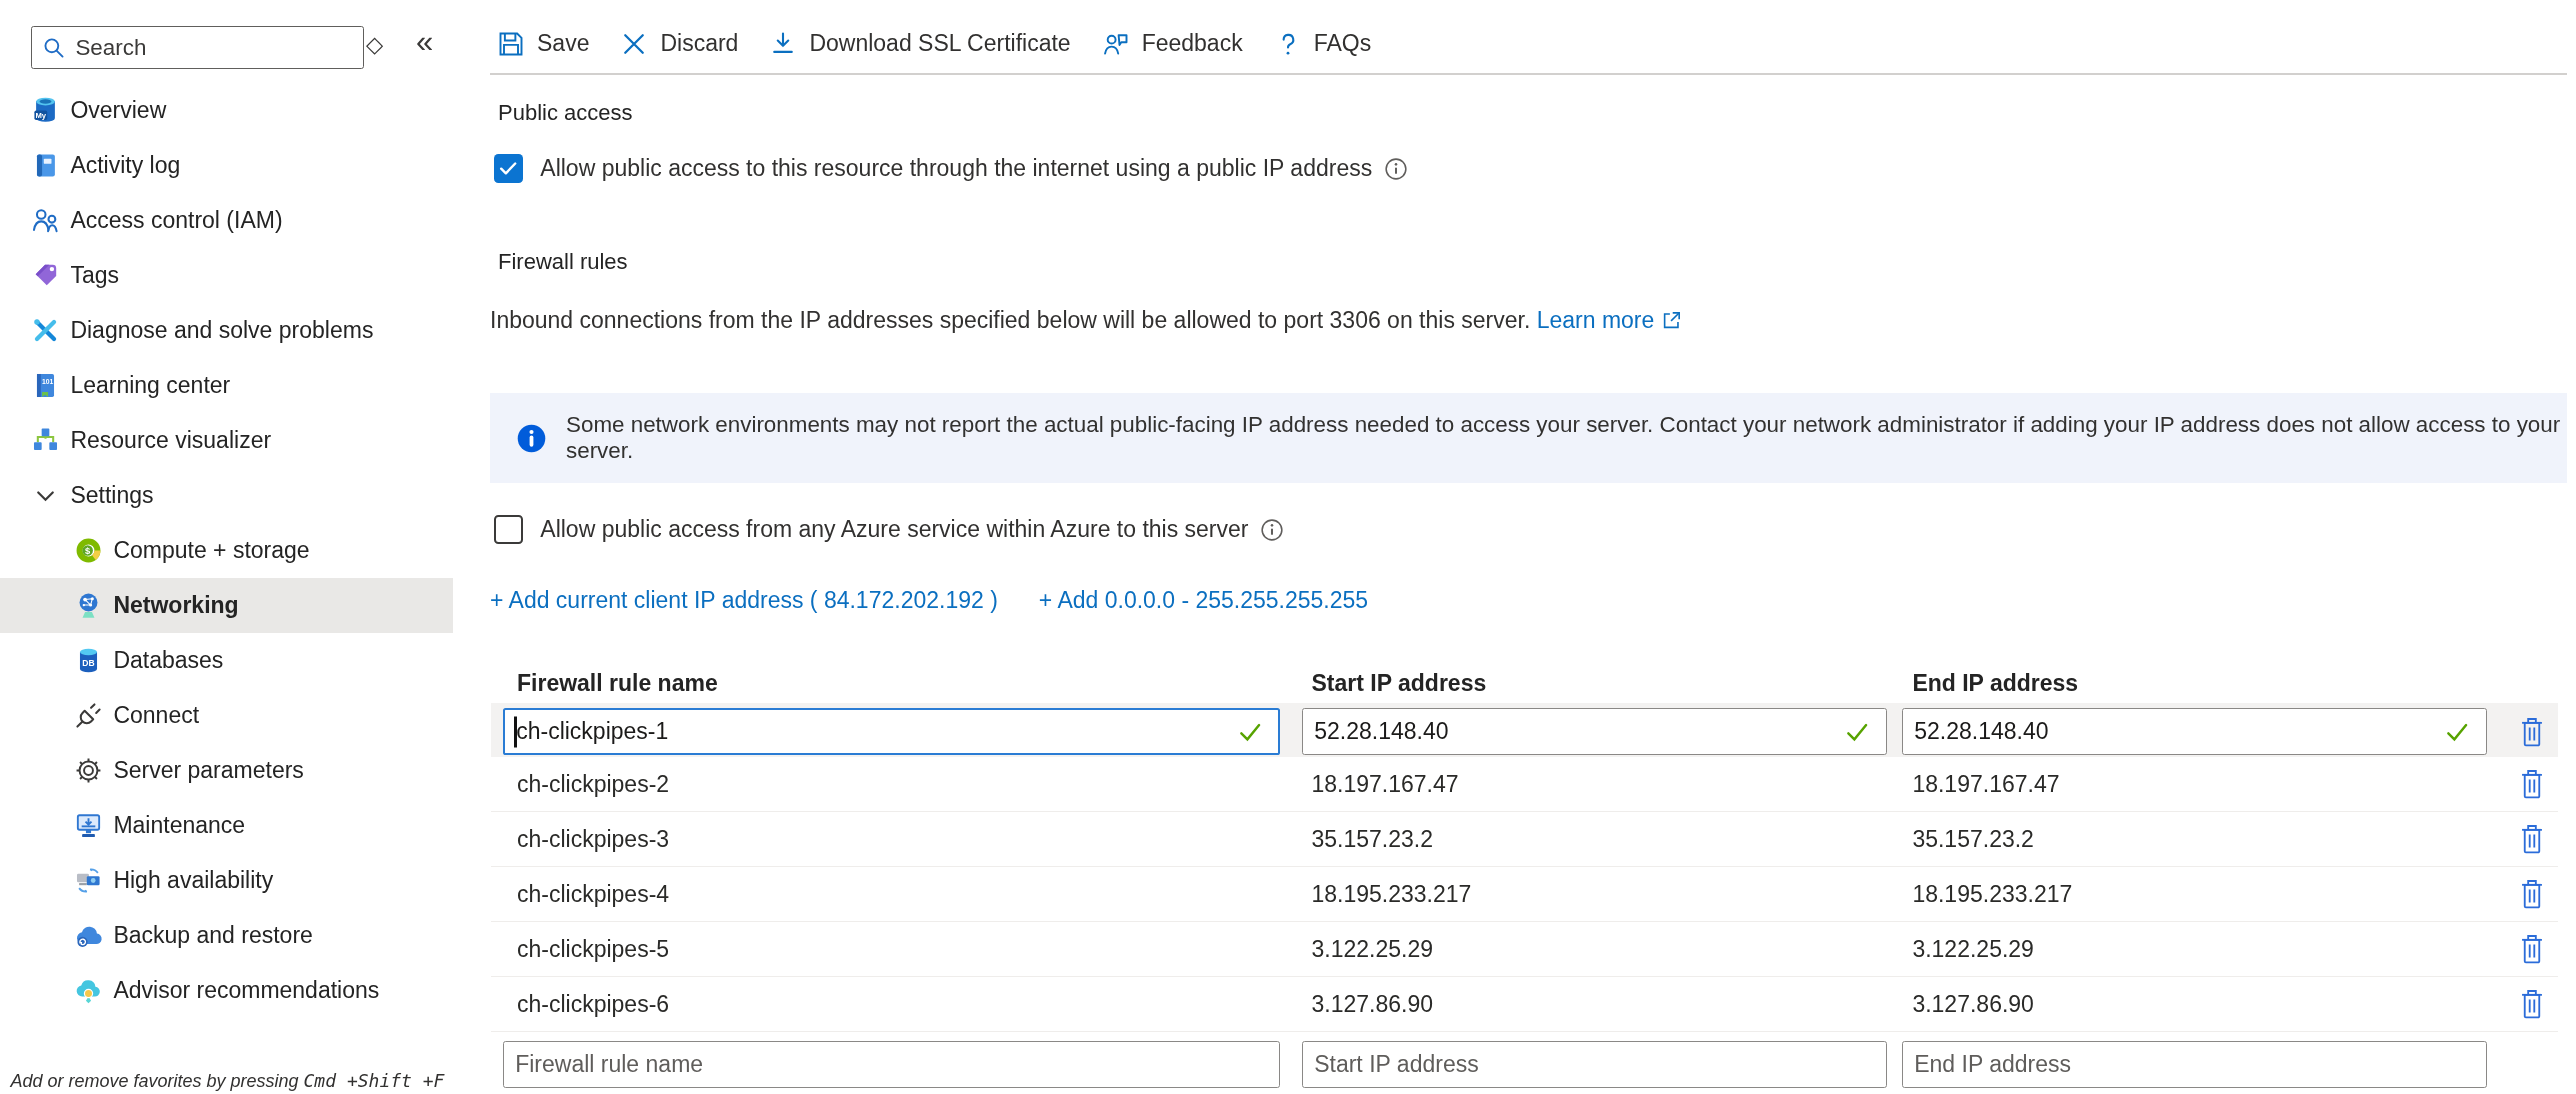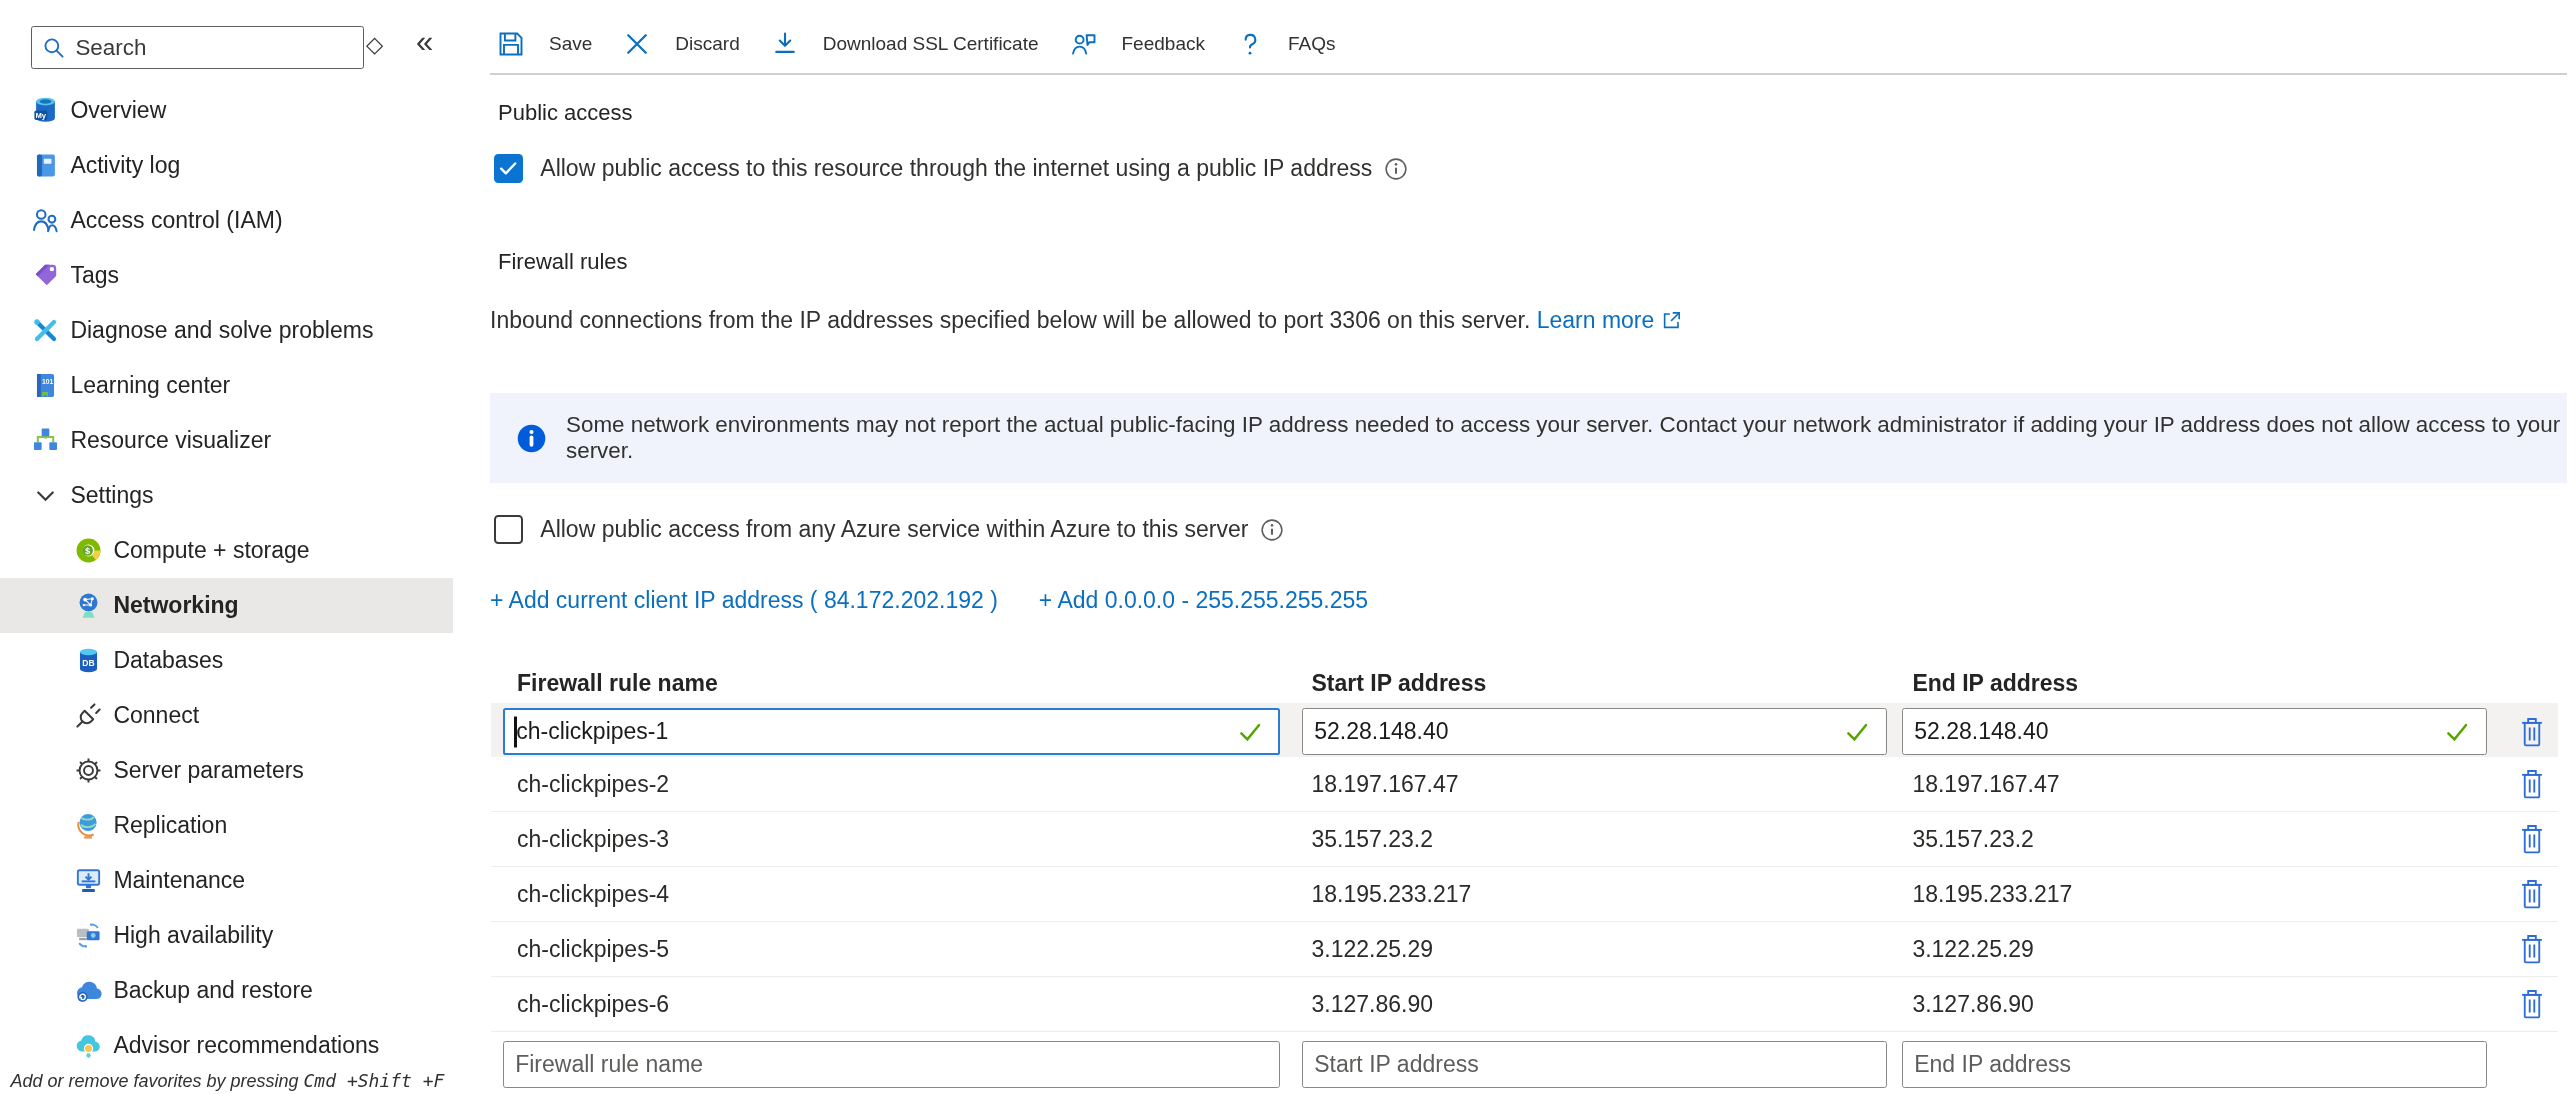--- a/index.html
+++ b/index.html
@@ -21,21 +21,21 @@
   .side-item.sub{padding-left:74px;}
   .side-item.selected{background:#e9e8e6;font-weight:bold;}
   .side-icon{width:29px;height:29px;margin-right:10.4px;flex:0 0 29px;display:flex;align-items:flex-start;justify-content:center;}
   .side-icon svg{width:29px;height:29px;}
   .side-footer{position:absolute;left:10.4px;top:1070px;font-style:italic;font-size:18px;color:#323130;white-space:nowrap;}
   .side-footer .keys{font-family:"DejaVu Sans Mono",monospace;}
 
   
   .main{position:absolute;left:470px;top:0;right:0;height:100%;}
   .toolbar{position:absolute;left:27px;top:7px;height:73px;display:flex;align-items:center;gap:31px;}
-  .tb{display:flex;align-items:center;gap:24px;background:none;border:none;font-size:19px;
+  .tb{display:flex;align-items:center;gap:12px;background:none;border:none;font-size:23px;
       font-family:inherit;color:#323130;cursor:pointer;padding:0;}
   .tb svg{width:28px;height:28px;flex:0 0 28px;}
   .toolbar-divider{position:absolute;left:20px;right:8.6px;top:73px;height:1.7px;background:#d2d0ce;}
 
   .h2{position:absolute;left:28px;font-size:22px;font-weight:normal;color:#242424;}
   #h-public{top:100px;}
   #h-firewall{top:249px;}
   .desc{position:absolute;left:20px;top:307px;font-size:23px;color:#323130;display:flex;align-items:center;}
   .link{color:#0b6fc0;cursor:pointer;text-decoration:none;}
   .extlink{display:inline-flex;margin-left:7px;}
@@ -232,31 +232,20 @@
       </div>
       <div class="side-item sub">
         <span class="side-icon">
           <svg viewBox="0 0 34 34" fill="none" stroke="#3b3a39" stroke-width="2.3">
             <circle cx="17" cy="17" r="5.2"></circle>
             <path d="M17 6.5V3M17 31v-3.5M27.5 17H31M3 17h3.5M24.4 9.6l2.5-2.5M7.1 26.9l2.5-2.5M24.4 24.4l2.5 2.5M7.1 7.1l2.5 2.5"></path>
             <circle cx="17" cy="17" r="10.5"></circle>
           </svg>
         </span>
         <span>Server parameters</span>
-      </div>
-      <div class="side-item sub">
-        <span class="side-icon">
-          <svg viewBox="0 0 34 34">
-            <circle cx="16.5" cy="13.5" r="10" fill="#3f9ae0"></circle>
-            <path d="M9 8c2 3 12 3 14-1M8 16c3 4 14 4 17-1" stroke="#8fe0b8" stroke-width="2.2" fill="none"></path>
-            <path d="M5.5 13a12.5 12.5 0 0 0 17.5 14.5" fill="none" stroke="#e8923c" stroke-width="2.4"></path>
-            <path d="M12 31h9" stroke="#e8923c" stroke-width="2.6"></path>
-          </svg>
-        </span>
-        <span>Replication</span>
       </div>
       <div class="side-item sub">
         <span class="side-icon">
           <svg viewBox="0 0 34 34">
             <rect x="4.5" y="5" width="25" height="17" rx="2" fill="#dceafc" stroke="#2f77d1" stroke-width="2.2"></rect>
             <path d="M17 8.5v6.5M13.5 12.5l3.5 3.5 3.5-3.5" stroke="#2f77d1" stroke-width="2.2" fill="none"></path>
             <path d="M9 18h16" stroke="#2f77d1" stroke-width="2.2"></path>
             <rect x="14" y="22" width="6" height="4" fill="#2f77d1"></rect>
             <rect x="9.5" y="27" width="15" height="3.5" rx="1" fill="#1f5bb0"></rect>
           </svg>

